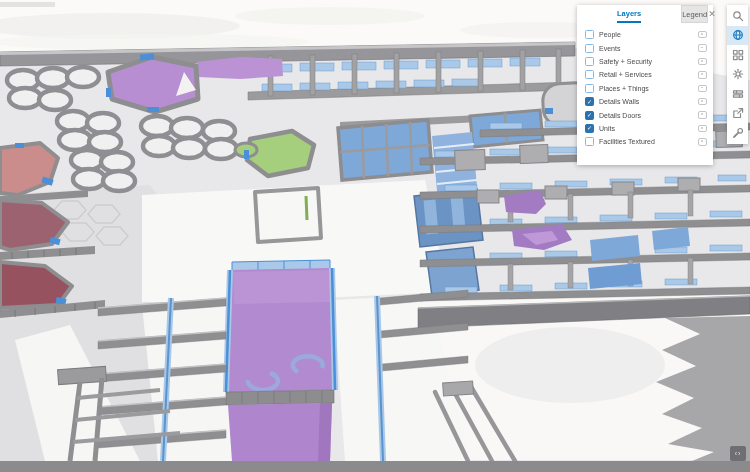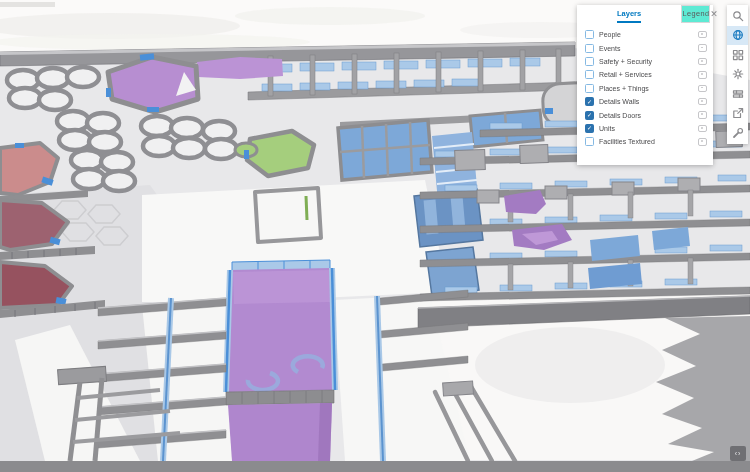--- a/index.html
+++ b/index.html
@@ -7,21 +7,21 @@
        font-family:"Liberation Sans","DejaVu Sans",sans-serif;background:#fbfaf9;}
   .stage{position:absolute;inset:0;width:750px;height:472px;}
   svg{display:block;}
 
   
   .panel{position:absolute;left:577px;top:5px;width:136px;height:160px;background:#fff;
          box-shadow:0 1px 5px rgba(0,0,0,.28);z-index:5;}
   .tabs{display:flex;height:18px;align-items:stretch;}
   .tab{flex:1;display:flex;align-items:center;justify-content:center;font-size:7.5px;cursor:pointer;margin-left:40px;}
   .tab.active{color:#0079c1;font-weight:bold;border-bottom:2px solid #0079c1;}
-  .tab.inactive{color:#5c5c5e;border:1px solid #d6d6d8;background:#5eead4;font-family:Liberation Mono, monospace;}
+  .tab.inactive{color:#5c5c5e;border:1px solid #d6d6d8;background:#e5e5e5;}
   .close-btn{width:14px;display:flex;align-items:center;justify-content:center;
              color:#8a8a8d;font-size:9px;cursor:pointer;}
   .rows{padding-top:5px;}
   .layer-row{height:13.4px;display:flex;align-items:center;padding:0 6px 0 8px;gap:5px;}
   .checkbox{width:7px;height:7px;border:1px solid #85b9e3;border-radius:1.5px;background:#fff;
             flex:0 0 auto;display:flex;align-items:center;justify-content:center;
             font-size:6px;color:#fff;line-height:1;cursor:pointer;}
   .checkbox.on{background:#2b72ae;border-color:#2b72ae;}
   .checkbox.on::after{content:"✓";}
   .layer-label{font-size:7px;color:#4b4b4d;white-space:nowrap;}

